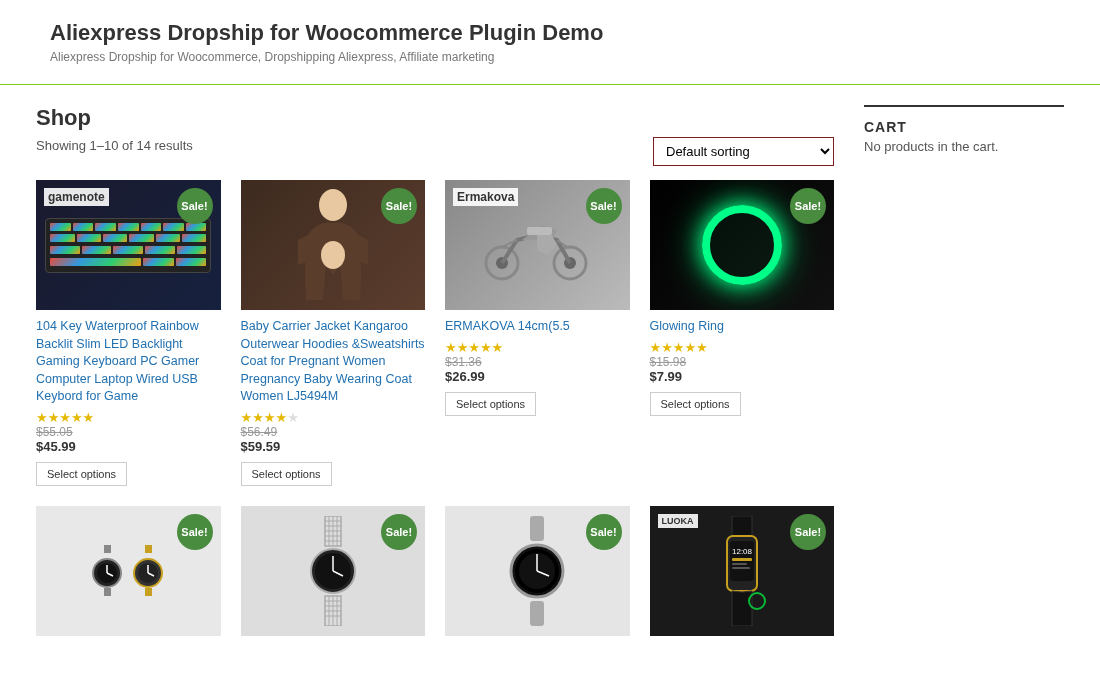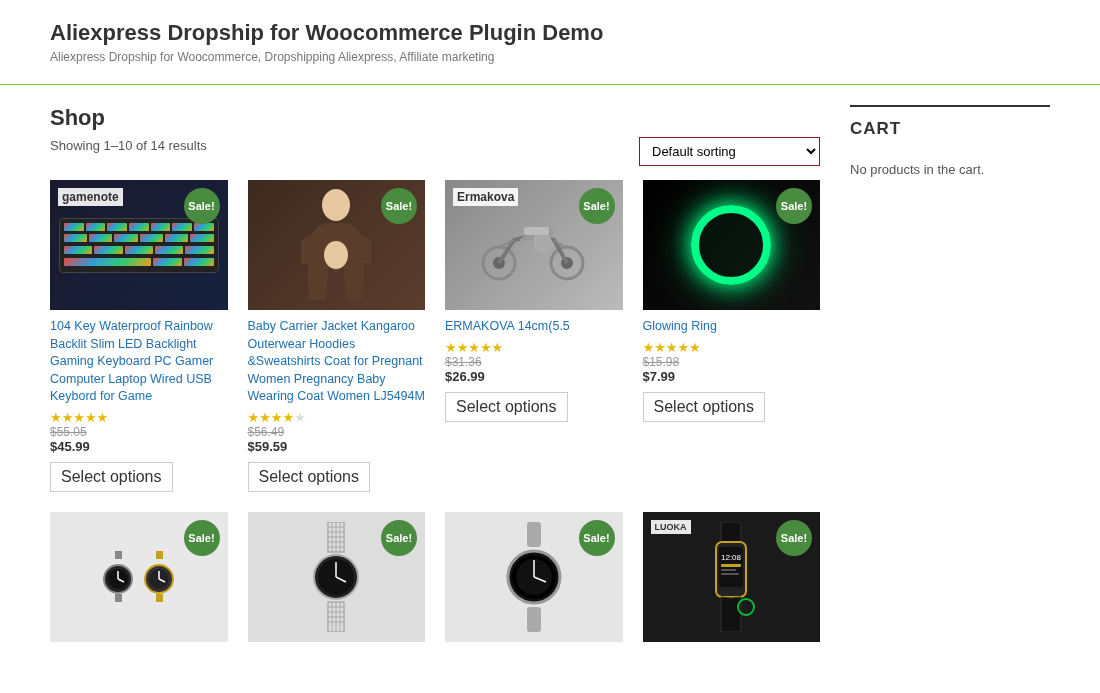--- a/index.html
+++ b/index.html
@@ -2,21 +2,21 @@
 <html><head>
   <meta charset="utf-8">
   <style>
     * { box-sizing: border-box; margin: 0; padding: 0; }
     body { font-family: Arial, sans-serif; background: #fff; color: #333; font-size: 14px; }
 
     .site-header { padding: 20px 50px; border-bottom: 1px solid #84cc16; }
     .site-title { font-size: 22px; font-weight: bold; color: #333; text-decoration: none; }
     .site-description { font-size: 12px; color: #777; margin-top: 4px; }
 
-    .main-container { display: flex; max-width: 1100px; margin: 0 auto; padding: 20px 50px; gap: 30px; }
+    .main-container { display: flex; max-width: 1100px; margin: 0 auto; padding: 20px 36px; gap: 30px; }
 
     .shop-content { flex: 1; }
     .shop-title { font-size: 22px; font-weight: bold; margin-bottom: 6px; }
     .shop-results-info { font-size: 13px; color: #555; margin-bottom: 12px; }
 
     .shop-toolbar { display: flex; justify-content: space-between; align-items: center; margin-bottom: 14px; }
 
     .sorting-select {
       border: 1px solid #7f1d1d;
       padding: 5px 8px;
@@ -61,30 +61,30 @@
     .stars { color: #e6b800; font-size: 13px; margin-top: 4px; }
 
     .price-original { font-size: 12px; color: #999; text-decoration: line-through; }
     .price-sale { font-size: 13px; color: #333; font-weight: bold; }
 
     .btn-select {
       margin-top: 8px;
       background: #fff;
       border: 1px solid #ccc;
       padding: 5px 10px;
-      font-size: 16px;
+      font-size: 11px;
       cursor: pointer;
       color: #333;
       display: inline-block;
     }
 
     
     .sidebar { width: 200px; flex-shrink: 0; }
     .sidebar-divider { border: none; border-top: 2px solid #333; margin-bottom: 12px; }
-    .sidebar-cart-title { font-size: 17px; font-weight: bold; letter-spacing: 1px; color: #333; margin-bottom: 23px; }
+    .sidebar-cart-title { font-size: 14px; font-weight: bold; letter-spacing: 1px; color: #333; margin-bottom: 4px; }
     .cart-empty { font-size: 13px; color: #555; }
 
     
     .img-keyboard { background: linear-gradient(135deg, #1a1a2e, #16213e); }
     .img-jacket { background: linear-gradient(135deg, #3d2b1f, #5c3d2e); }
     .img-motorcycle { background: linear-gradient(135deg, #888, #bbb); }
     .img-ring { background: linear-gradient(135deg, #000, #111); }
 
     .keyboard-visual {
       width: 90%;

